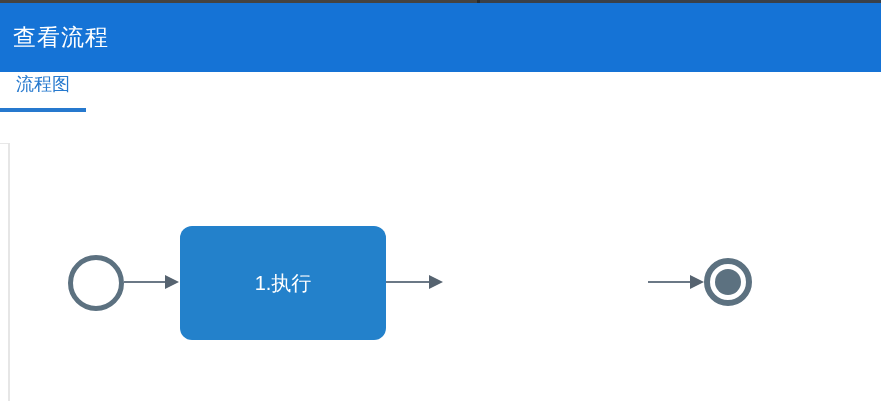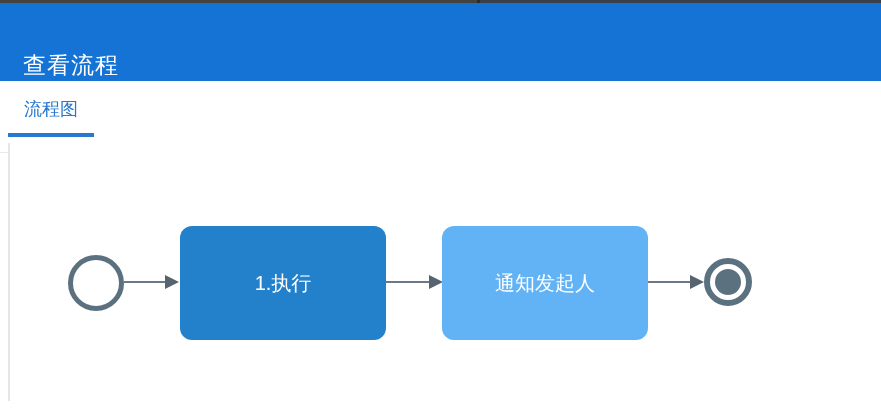--- a/index.html
+++ b/index.html
@@ -12,39 +12,39 @@
   }
 
   
   .chrome-strip { display: flex; height: 3px; width: 100%; }
   .chrome-strip .seg-left  { width: 477px; background: #454340; }
   .chrome-strip .seg-div   { width: 3px;  background: #2c2c2c; }
   .chrome-strip .seg-right { flex: 1;     background: #3a4048; }
 
   
   .header {
-    height: 78px;
+    height: 69px;
     background: #1573d6;
     display: flex;
-    align-items: flex-end;
-    padding-left: 23px;
+    align-items: center;
+    padding-left: 13px;
   }
   .header .title {
     color: #ffffff;
     font-size: 23px;
     letter-spacing: 1px;
   }
 
   
   .tabbar {
     height: 72px;
     display: flex;
-    align-items: center;
+    align-items: flex-start;
     border-bottom: 1px solid #e8e8e8;
-    padding-left: 8px;
+    padding-left: 0;
     background: #ffffff;
   }
   .tab {
     font-size: 18px;
     color: #9aa1a8;
     padding: 0 16px 12px 16px;
     margin-right: 24px;
     border-bottom: 4px solid transparent;
     margin-bottom: -1px;
     cursor: pointer;
@@ -147,23 +147,20 @@
   <div class="flow-line line-1"></div>
   <div class="flow-head head-1"></div>
 
   <div class="task-node task-1">
     <span>1.执行</span>
   </div>
 
   <div class="flow-line line-2"></div>
   <div class="flow-head head-2"></div>
 
-  <div class="task-node task-2">
-    <span>通知发起人</span>
-  </div>
 
   <div class="flow-line line-3"></div>
   <div class="flow-head head-3"></div>
 
   <div class="node-event end-event">
     <div class="end-inner"></div>
   </div>
 
 </div>
 

